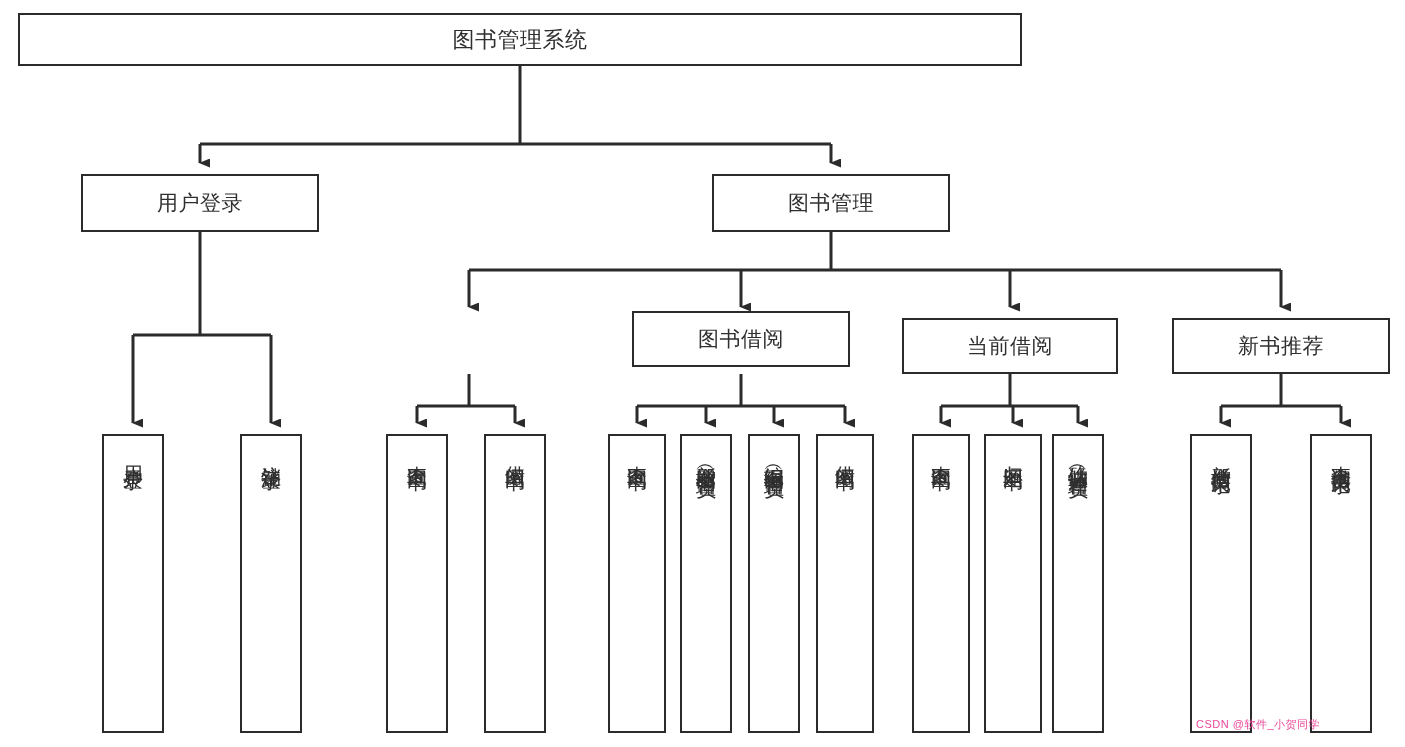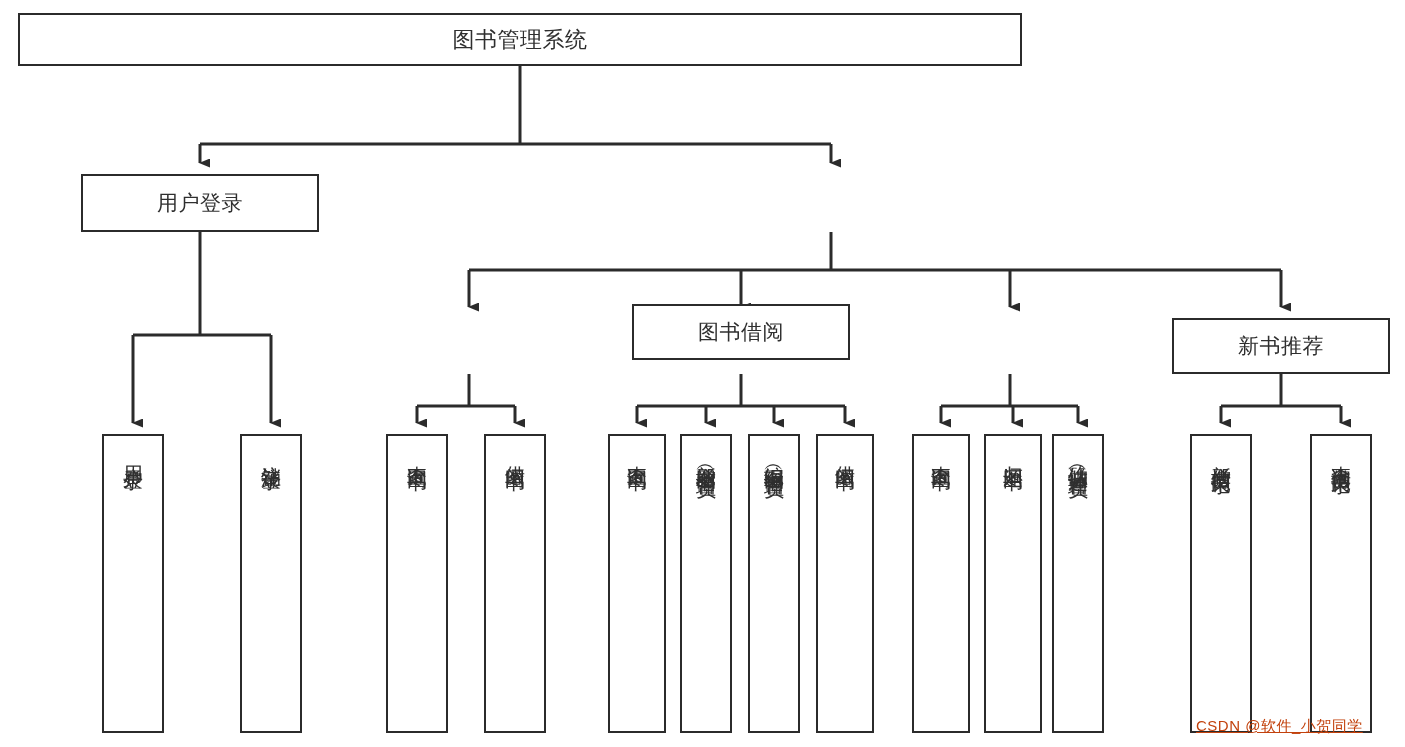--- a/index.html
+++ b/index.html
@@ -49,26 +49,25 @@
   .node.v .label{
     writing-mode:vertical-rl;
     text-orientation:upright;
     font-size:20px;
     letter-spacing:2px;
     line-height:1.05;
     white-space:nowrap;
   }
   .watermark{
     position:absolute;
-    color:#c2410c;
-    font-size:15px;
+    color:#ec4899;
+    font-size:11px;
     letter-spacing:0.5px;
     white-space:nowrap;
     user-select:none;
-    text-decoration:underline;
   }
 </style>
 </head>
 <body>
 
 <div id="canvas">
 
   <svg class="edges" viewBox="0 0 1405 747" xmlns="http://www.w3.org/2000/svg">
     <defs>
       <marker id="arrowhead" markerWidth="9" markerHeight="11" refX="4.5" refY="10" orient="auto" markerUnits="userSpaceOnUse">
@@ -112,23 +111,29 @@
       </g>
   </svg>
 
   <div class="node root h" style="left: 18px; top: 13px; width: 1004px; height: 53px;">
     <span class="label">图书管理系统</span>
   </div>
 
   <div class="node h" style="left: 81px; top: 174px; width: 238px; height: 58px;">
     <span class="label">用户登录</span>
   </div>
+  <div class="node h" style="left: 712px; top: 174px; width: 238px; height: 58px;">
+    <span class="label">图书管理</span>
+  </div>
 
-  <div class="node h" style="left: 632px; top: 304px; width: 218px; height: 56px;">
+  <div class="node h" style="left: 632px; top: 311px; width: 218px; height: 56px;">
     <span class="label">图书借阅</span>
+  </div>
+  <div class="node h" style="left: 902px; top: 318px; width: 216px; height: 56px;">
+    <span class="label">当前借阅</span>
   </div>
   <div class="node h" style="left: 1172px; top: 318px; width: 218px; height: 56px;">
     <span class="label">新书推荐</span>
   </div>
 
   <div class="node v" style="left: 102px; top: 434px; width: 62px; height: 299px;">
     <span class="label">用户登录</span>
   </div>
   <div class="node v" style="left: 240px; top: 434px; width: 62px; height: 299px;">
     <span class="label">注销登录</span>

